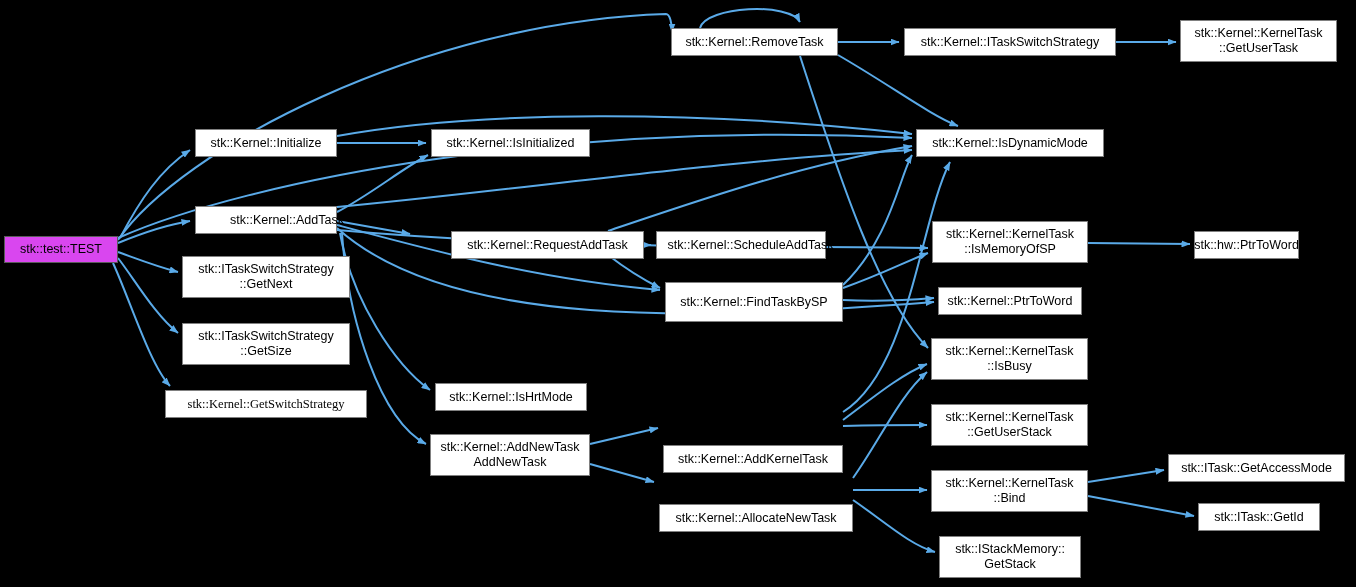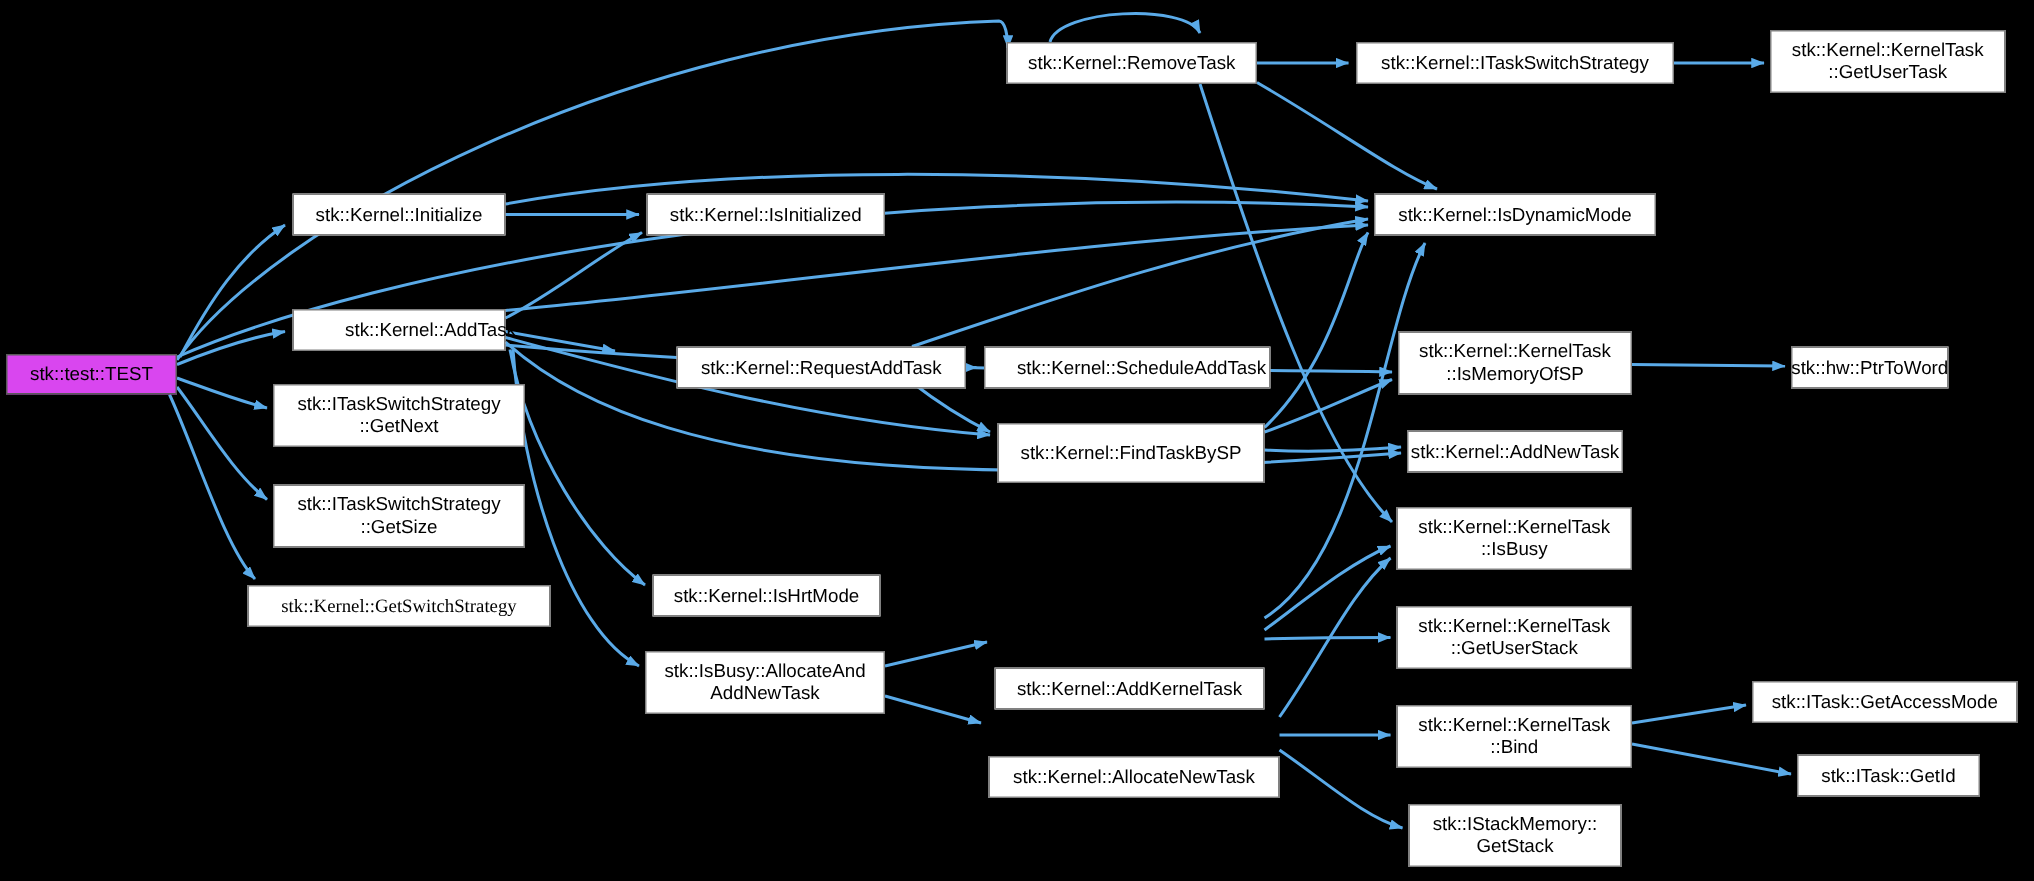--- a/index.html
+++ b/index.html
@@ -106,32 +106,32 @@
       <div class="node" style="left: 195px; top: 129px; width: 142px; height: 28px;"><span class="node-label">stk::Kernel::Initialize</span></div>
       <div class="node" style="left: 195px; top: 206px; width: 142px; height: 28px; padding-left: 42px;"><span class="node-label">stk::Kernel::AddTask</span></div>
       <div class="node" style="left: 182px; top: 256px; width: 168px; height: 42px;"><span class="node-label">stk::ITaskSwitchStrategy
 ::GetNext</span></div>
       <div class="node" style="left: 182px; top: 323px; width: 168px; height: 42px;"><span class="node-label">stk::ITaskSwitchStrategy
 ::GetSize</span></div>
       <div class="node" style="left: 165px; top: 390px; width: 202px; height: 28px; font-family: Liberation Serif, serif;"><span class="node-label">stk::Kernel::GetSwitchStrategy</span></div>
       <div class="node" style="left: 431px; top: 129px; width: 159px; height: 28px;"><span class="node-label">stk::Kernel::IsInitialized</span></div>
       <div class="node" style="left: 415px; top: 231px; width: 193px; height: 28px; margin-left: 36px;"><span class="node-label">stk::Kernel::RequestAddTask</span></div>
       <div class="node" style="left: 435px; top: 383px; width: 152px; height: 28px;"><span class="node-label">stk::Kernel::IsHrtMode</span></div>
-      <div class="node" style="left: 430px; top: 434px; width: 160px; height: 42px;"><span class="node-label">stk::IsBusy::AllocateAnd
+      <div class="node" style="left: 430px; top: 434px; width: 160px; height: 42px;"><span class="node-label">stk::Kernel::AddNewTask
 AddNewTask</span></div>
       <div class="node" style="left: 671px; top: 28px; width: 167px; height: 28px;"><span class="node-label">stk::Kernel::RemoveTask</span></div>
-      <div class="node" style="left: 656px; top: 231px; width: 191px; height: 28px; padding-left: 19px;"><span class="node-label">stk::Kernel::ScheduleAddTask</span></div>
+      <div class="node" style="left: 656px; top: 231px; width: 170px; height: 28px; padding-left: 19px;"><span class="node-label">stk::Kernel::ScheduleAddTask</span></div>
       <div class="node" style="left: 665px; top: 282px; width: 178px; height: 40px;"><span class="node-label">stk::Kernel::FindTaskBySP</span></div>
       <div class="node" style="left: 663px; top: 412px; width: 180px; height: 28px; margin-top: 33px;"><span class="node-label">stk::Kernel::AddKernelTask</span></div>
       <div class="node" style="left: 659px; top: 476px; width: 194px; height: 28px; margin-top: 28px;"><span class="node-label">stk::Kernel::AllocateNewTask</span></div>
       <div class="node" style="left: 904px; top: 28px; width: 212px; height: 28px;"><span class="node-label">stk::Kernel::ITaskSwitchStrategy</span></div>
       <div class="node" style="left: 916px; top: 129px; width: 188px; height: 28px;"><span class="node-label">stk::Kernel::IsDynamicMode</span></div>
       <div class="node" style="left: 932px; top: 221px; width: 156px; height: 42px;"><span class="node-label">stk::Kernel::KernelTask
 ::IsMemoryOfSP</span></div>
-      <div class="node" style="left: 938px; top: 287px; width: 144px; height: 28px;"><span class="node-label">stk::Kernel::AddNewTask</span></div>
+      <div class="node" style="left: 938px; top: 287px; width: 144px; height: 28px;"><span class="node-label">stk::Kernel::PtrToWord</span></div>
       <div class="node" style="left: 931px; top: 338px; width: 157px; height: 42px;"><span class="node-label">stk::Kernel::KernelTask
 ::IsBusy</span></div>
       <div class="node" style="left: 931px; top: 404px; width: 157px; height: 42px;"><span class="node-label">stk::Kernel::KernelTask
 ::GetUserStack</span></div>
       <div class="node" style="left: 931px; top: 470px; width: 157px; height: 42px;"><span class="node-label">stk::Kernel::KernelTask
 ::Bind</span></div>
       <div class="node" style="left: 939px; top: 536px; width: 142px; height: 42px;"><span class="node-label">stk::IStackMemory::
 GetStack</span></div>
       <div class="node" style="left: 1180px; top: 20px; width: 157px; height: 42px;"><span class="node-label">stk::Kernel::KernelTask
 ::GetUserTask</span></div>

